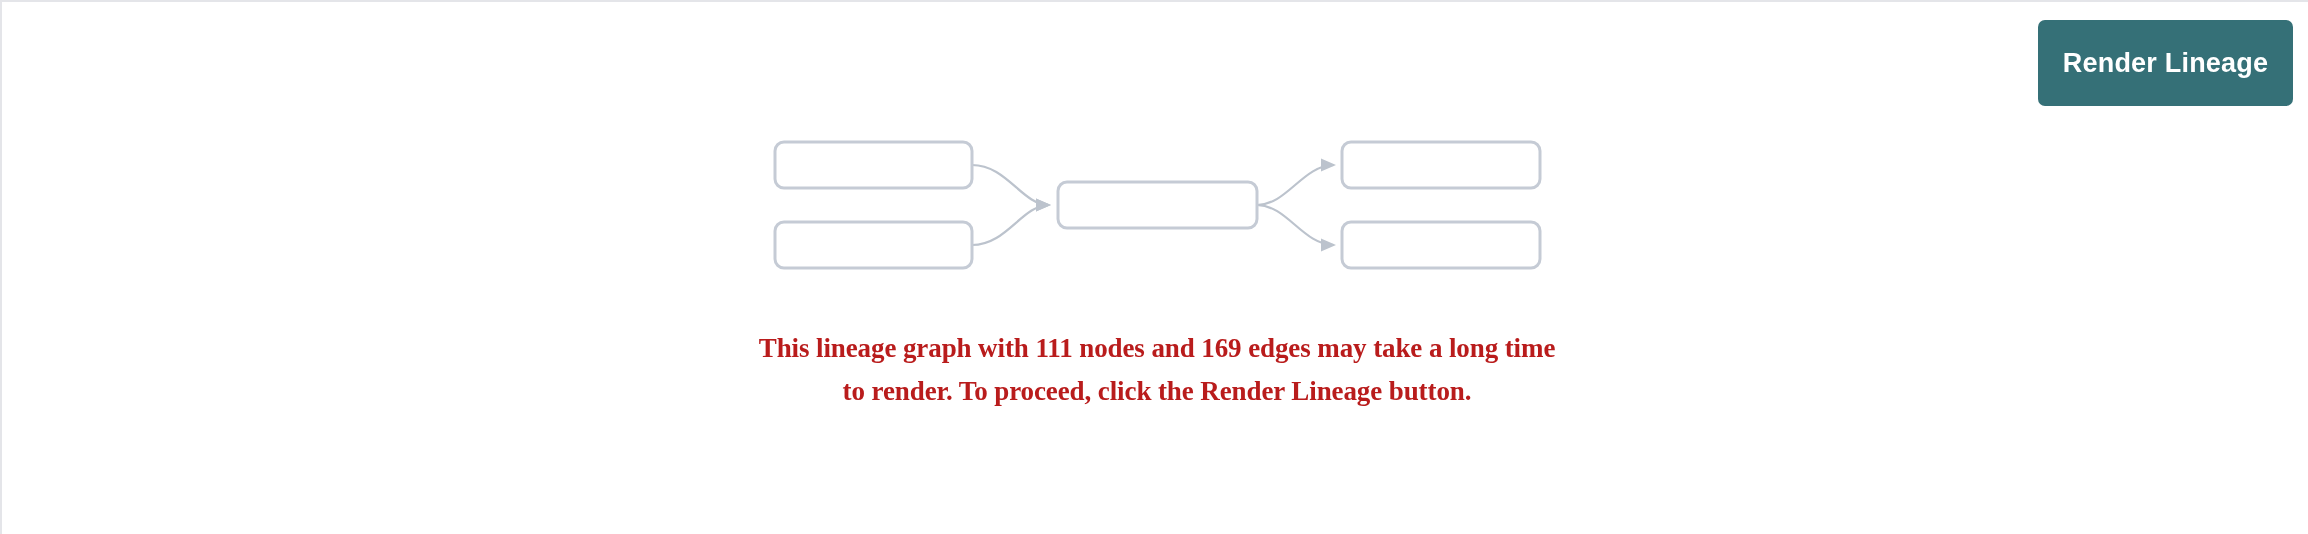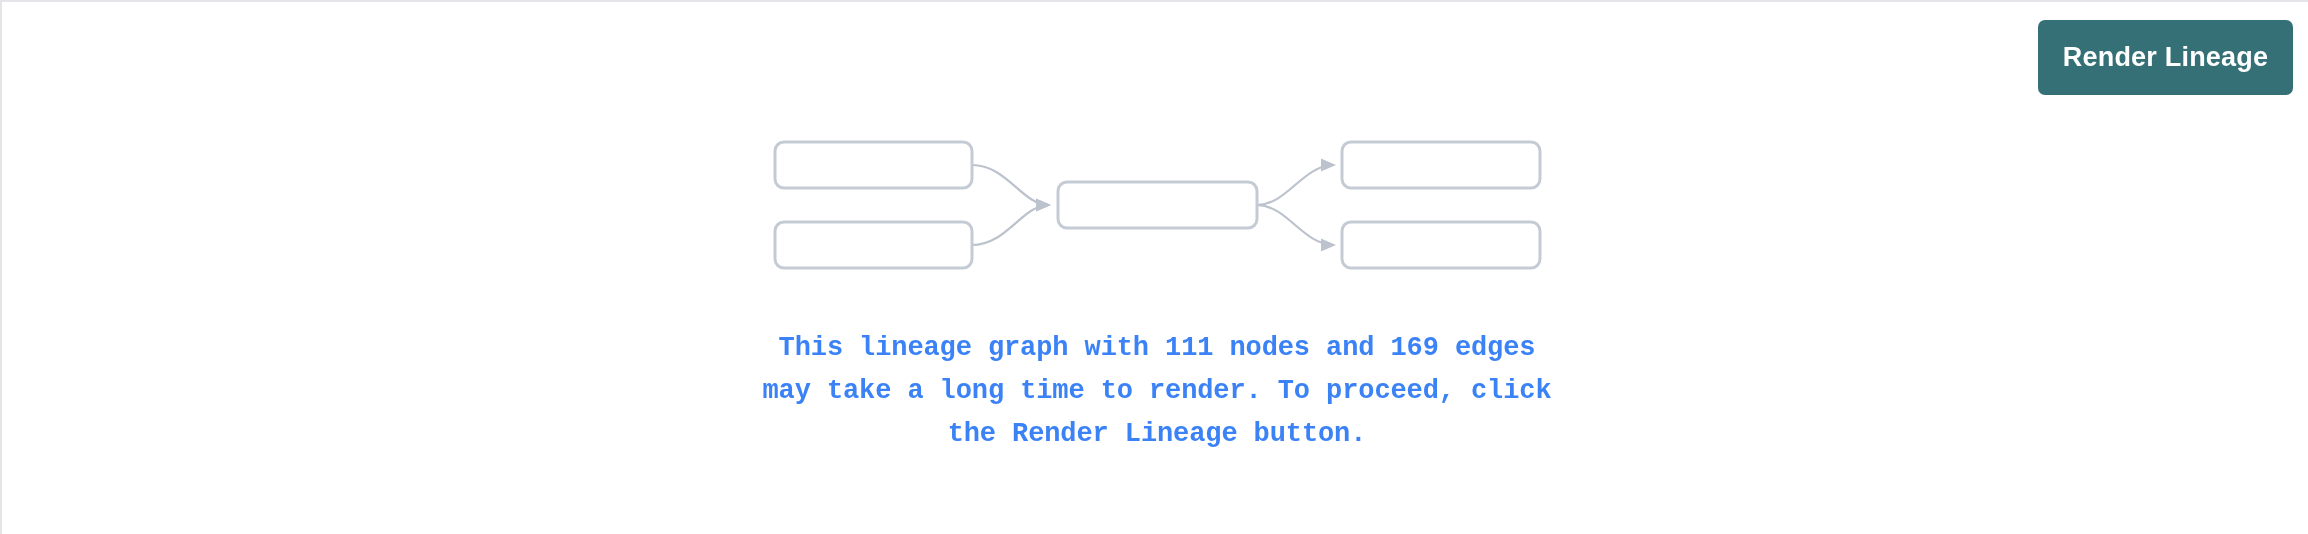--- a/index.html
+++ b/index.html
@@ -24,21 +24,21 @@
     border-top: 2px solid #e4e5e9;
     border-left: 2px solid #e4e5e9;
   }
 
   
   .render-button {
     position: absolute;
     left: 2036px;
     top: 18px;
     width: 255px;
-    height: 75px;
+    height: 86px;
     background: #357077;
     color: #ffffff;
     border: none;
     border-radius: 7px;
     font-family: "Liberation Sans", sans-serif;
     font-size: 27px;
     font-weight: bold;
     letter-spacing: 0.2px;
     cursor: pointer;
     padding: 0;
@@ -69,22 +69,22 @@
     width: 800px;
     height: 170px;
   }
 
   .empty-message {
     position: absolute;
     left: 755px;
     top: 325px;
     width: 800px;
     text-align: center;
-    color: #3b82f6;
-    font-family: Liberation Mono, monospace;
+    color: #b91c1c;
+    font-family: Liberation Serif, serif;
     font-size: 27px;
     font-weight: bold;
     line-height: 43px;
     letter-spacing: -0.1px;
   }
 </style>
 </head>
 <body>
 
 <div class="app-root">

